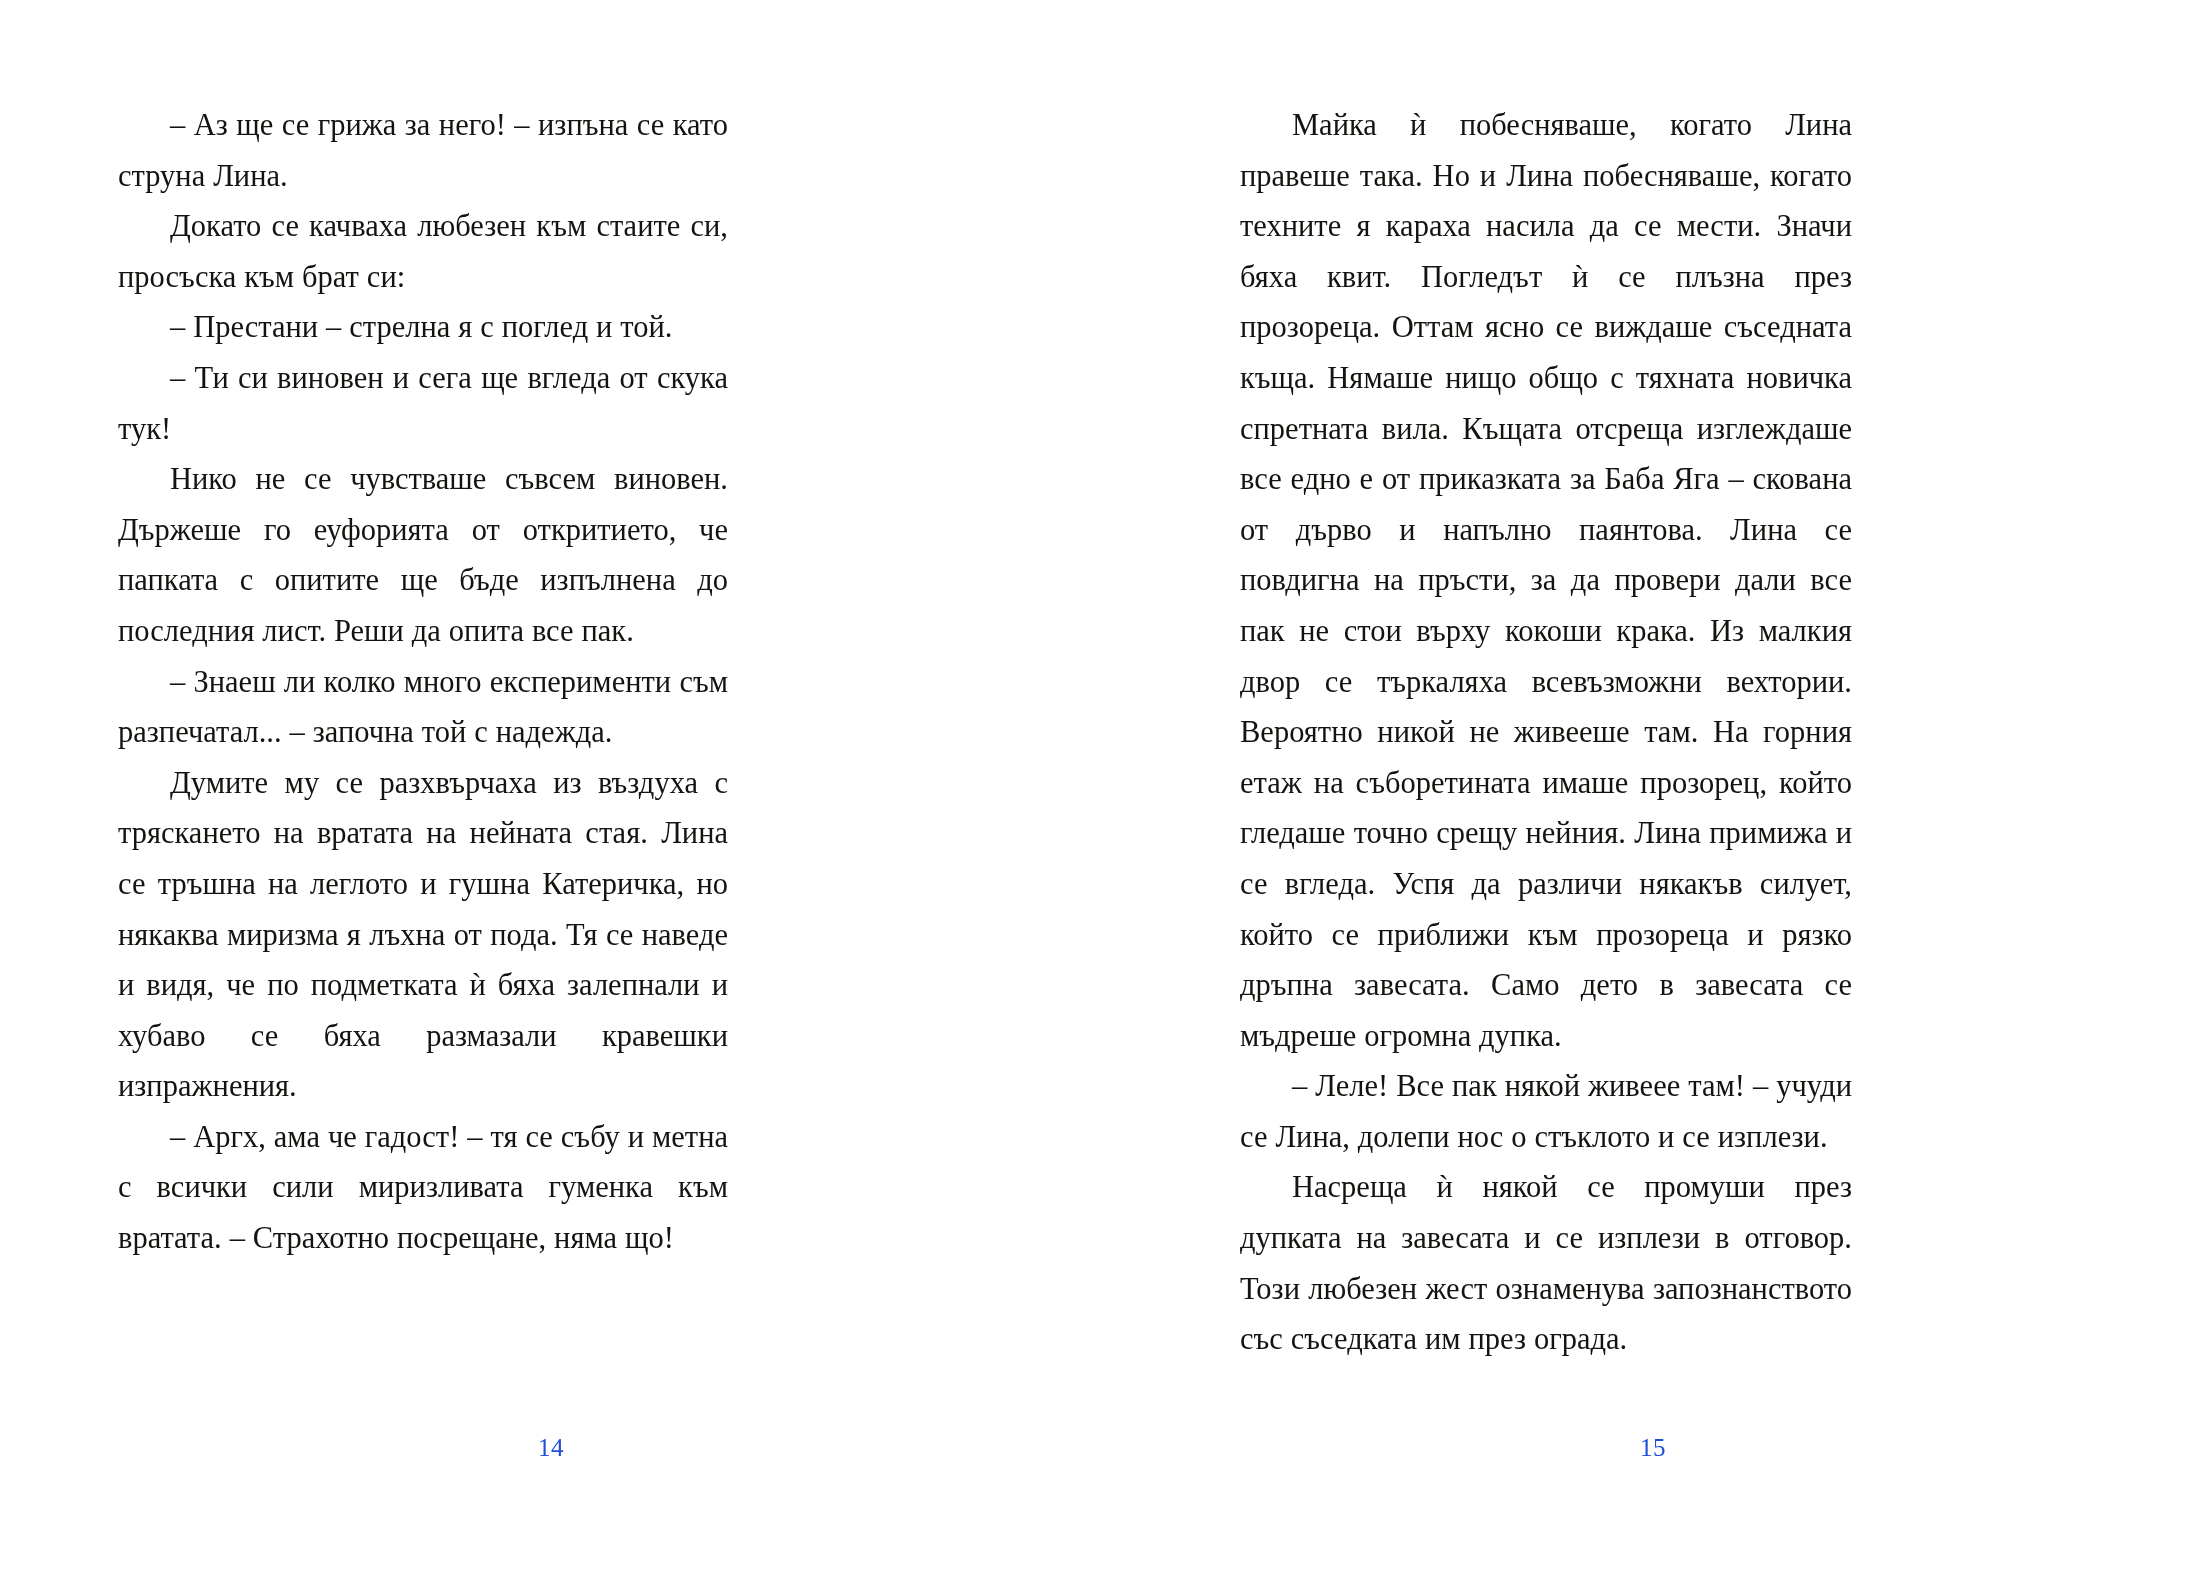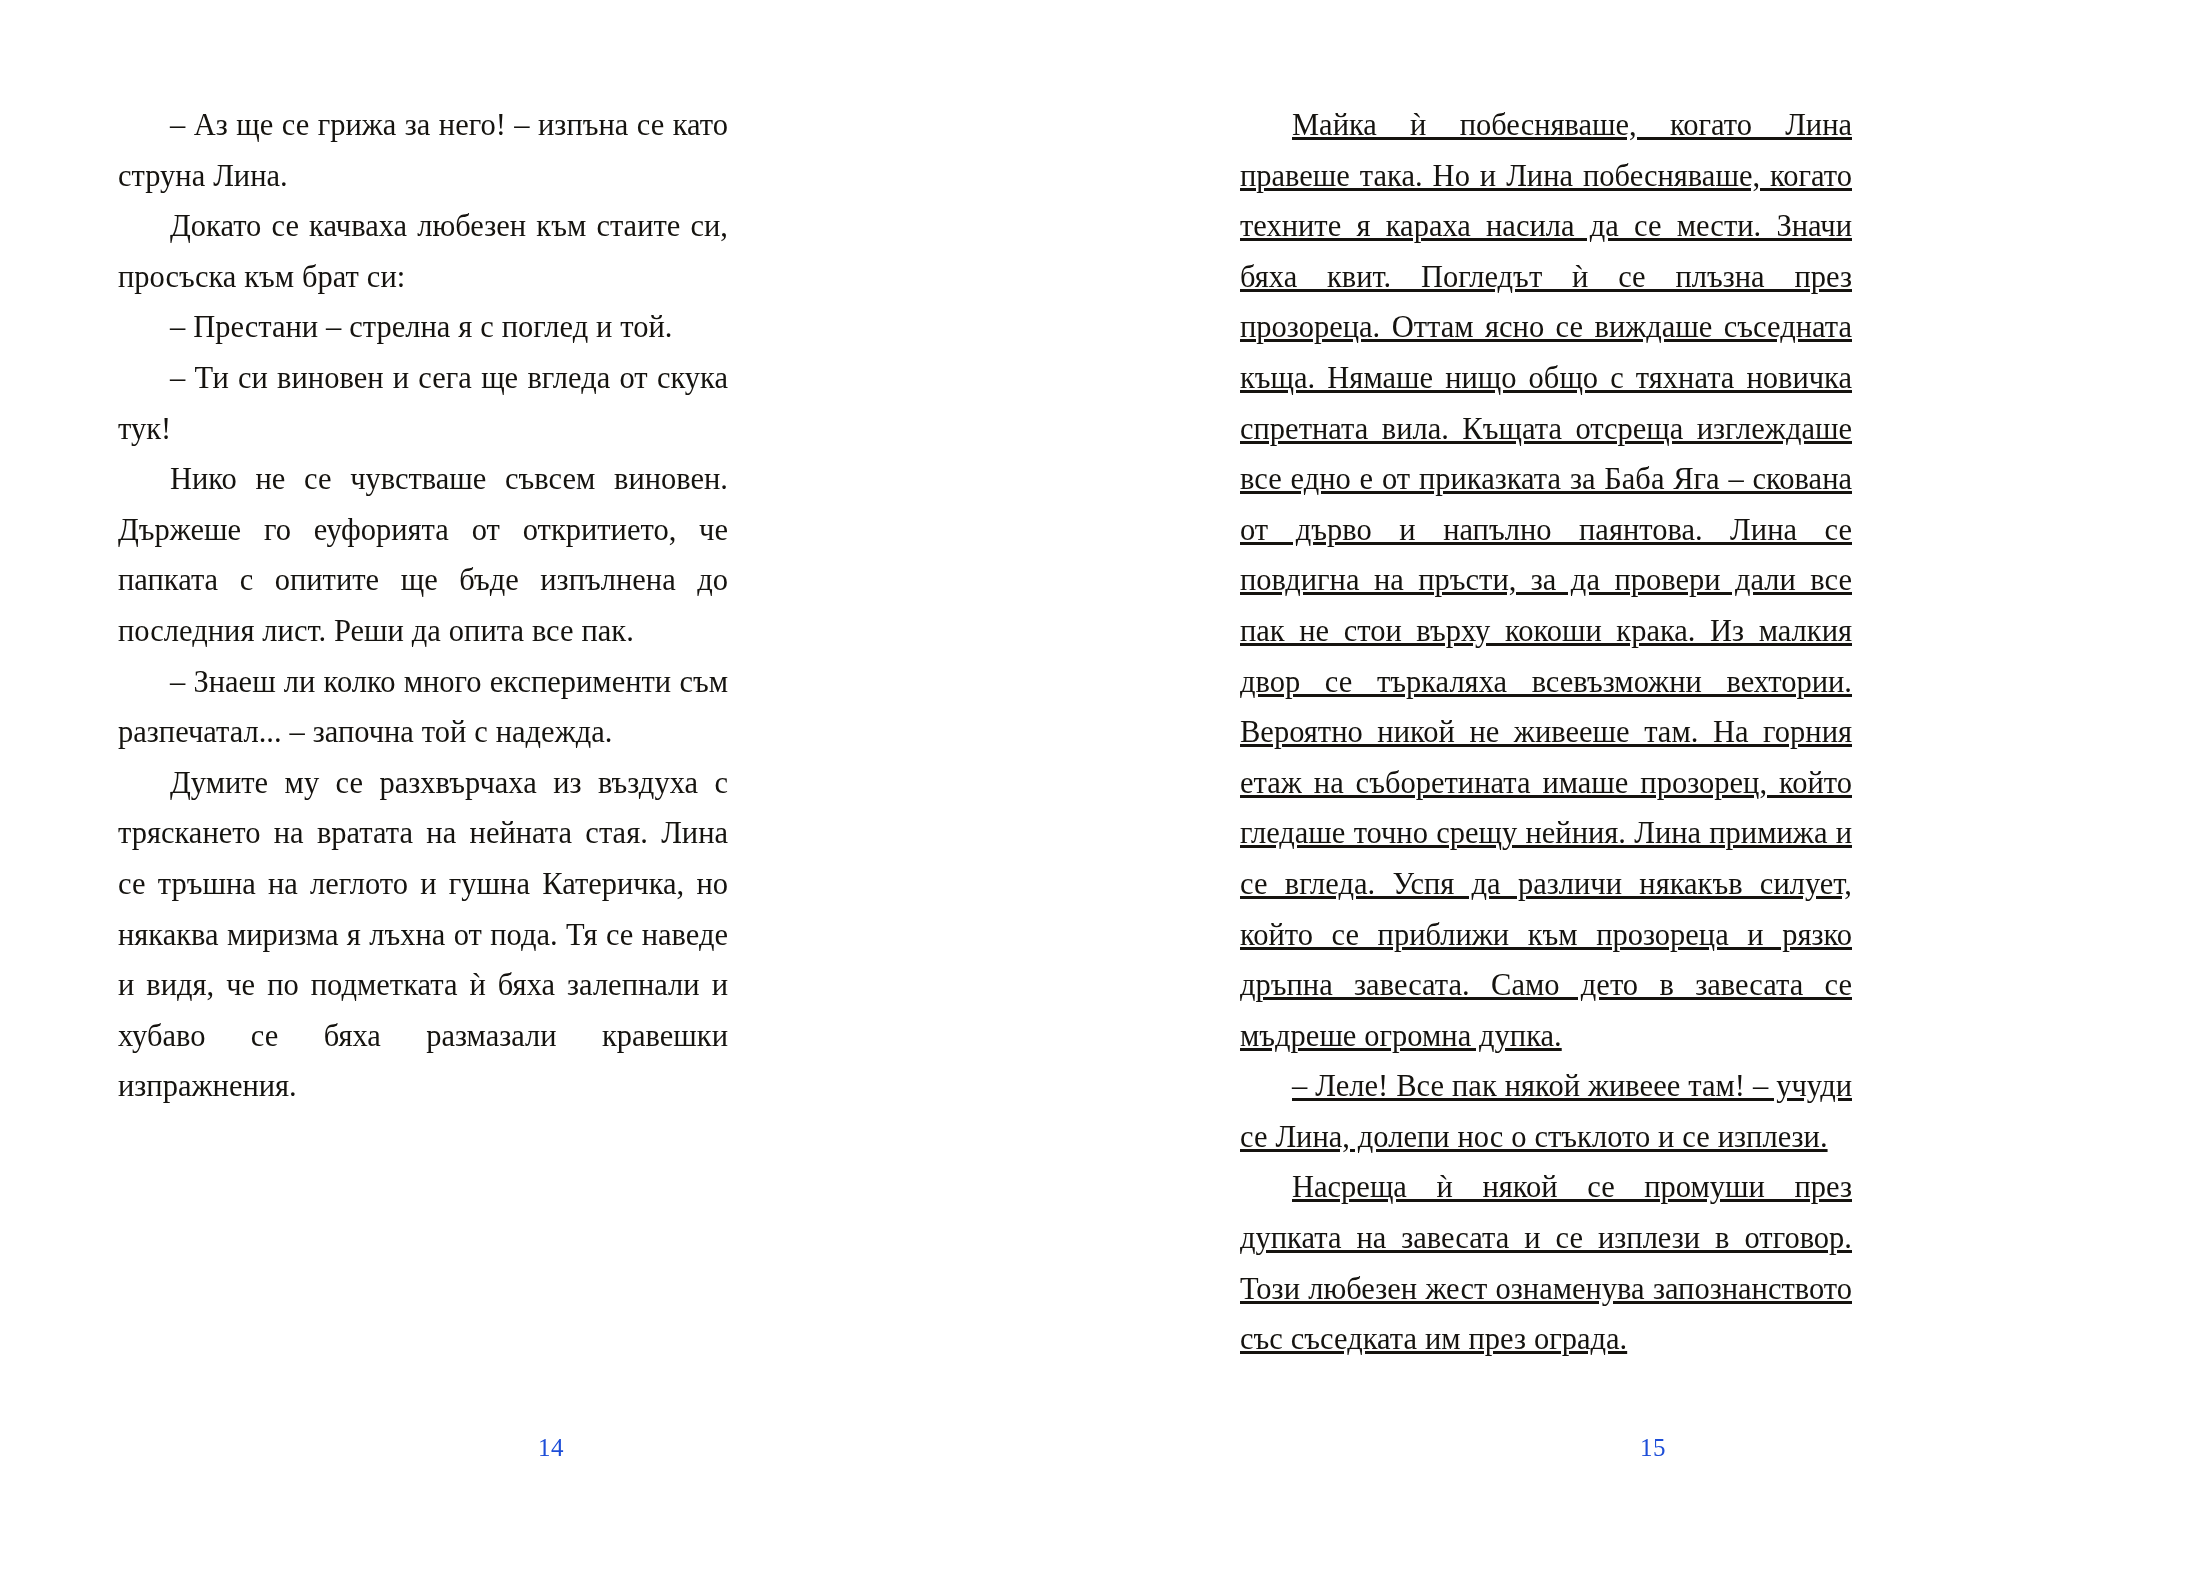--- a/index.html
+++ b/index.html
@@ -42,21 +42,20 @@
     width: 610px;
     font-size: 30.5px;
     line-height: 50.6px;
     text-align: justify;
     text-justify: inter-word;
     color: #15130f;
     -webkit-font-smoothing: antialiased;
   }
   .page-right .textblock {
     width: 612px;
-    text-decoration: underline;
   }
 
   .textblock p {
     margin: 0;
     padding: 0;
     text-indent: 52px;
     text-align: justify;
     hyphens: none;
     word-spacing: 0.01em;
   }
@@ -84,20 +83,21 @@
 
   <div class="page page-left">
     <div class="textblock">
       <p>– Аз ще се грижа за него! – изпъна се като струна Лина.</p>
       <p>Докато се качваха любезен към стаите си, просъска към брат си:</p>
       <p>– Престани – стрелна я с поглед и той.</p>
       <p>– Ти си виновен и сега ще вгледа от скука тук!</p>
       <p>Нико не се чувстваше съвсем виновен. Държеше го еуфорията от откритието, че папката с опитите ще бъде изпълнена до последния лист. Реши да опита все пак.</p>
       <p>– Знаеш ли колко много експерименти съм разпечатал... – започна той с надежда.</p>
       <p>Думите му се разхвърчаха из въздуха с тряскането на вратата на нейната стая. Лина се тръшна на леглото и гушна Катеричка, но някаква миризма я лъхна от пода. Тя се наведе и видя, че по подметката ѝ бяха залепнали и хубаво се бяха размазали кравешки изпражнения.</p>
+      <p>– Аргх, ама че гадост! – тя се събу и метна с всички сили миризливата гуменка към вратата. – Страхотно посрещане, няма що!</p>
     </div>
     <div class="folio">14</div>
   </div>
 
   <div class="page page-right">
     <div class="textblock">
       <p>Майка ѝ побесняваше, когато Лина правеше така. Но и Лина побесняваше, когато техните я караха насила да се мести. Значи бяха квит. Погледът ѝ се плъзна през прозореца. Оттам ясно се виждаше съседната къща. Нямаше нищо общо с тяхната новичка спретната вила. Къщата отсреща изглеждаше все едно е от приказката за Баба Яга – скована от дърво и напълно паянтова. Лина се повдигна на пръсти, за да провери дали все пак не стои върху кокоши крака. Из малкия двор се търкаляха всевъзможни вехтории. Вероятно никой не живееше там. На горния етаж на съборетината имаше прозорец, който гледаше точно срещу нейния. Лина примижа и се вгледа. Успя да различи някакъв силует, който се приближи към прозореца и рязко дръпна завесата. Само дето в завесата се мъдреше огромна дупка.</p>
       <p>– Леле! Все пак някой живеее там! – учуди се Лина, долепи нос о стъклото и се изплези.</p>
       <p>Насреща ѝ някой се промуши през дупката на завесата и се изплези в отговор. Този любезен жест ознаменува запознанството със съседката им през ограда.</p>
     </div>

